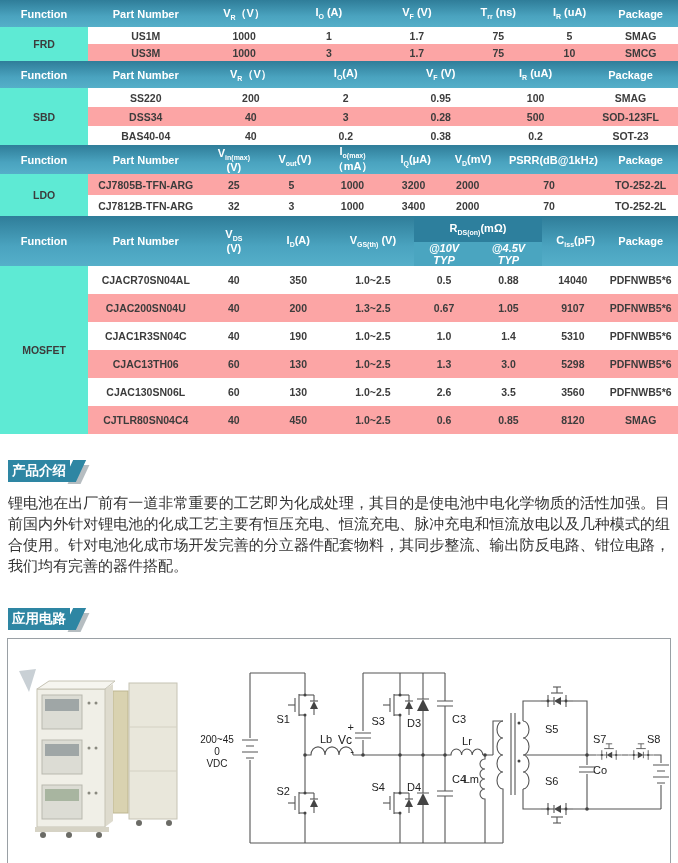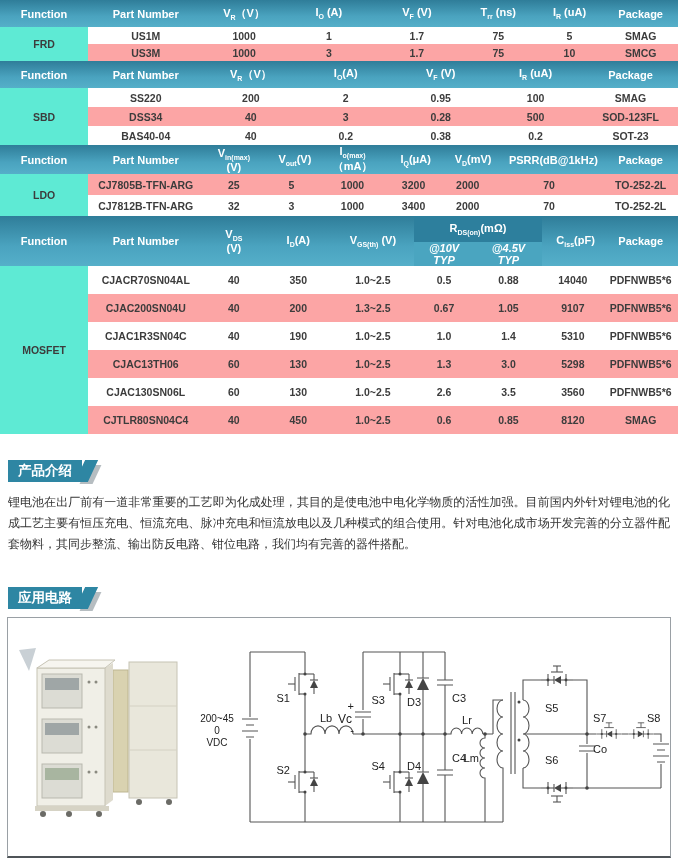--- a/index.html
+++ b/index.html
@@ -14,27 +14,27 @@
   table.spec td{font-size:10.5px;font-weight:700;color:#3c3c3c;text-align:center;vertical-align:middle;padding:0 2px;background:#fff;}
   table.spec td.zebra{background:#fca5a5;}
   table.spec td.fn{background:#5eead4;}
   .t0 th,.t1 th{height:27px;} .t2 th{height:26px;}
   .t3 thead tr:first-child th{height:26px;} .t3 thead tr:last-child th{height:17px;font-style:italic;}
   .t0 td{height:17px;} .t1 td{height:19px;} .t2 td{height:21px;} .t3 td{height:28px;}
   .t3 th.group{background:#2d7f9d;}
   .t3 th.subhdr{background:#4aa5c0;}
   
   .badge{position:relative;display:inline-block;background:#2e86a3;color:#fff;font-weight:700;
-    font-size:13.5px;line-height:22px;height:22px;padding:0 10px;margin-left:8px;}
+    font-size:13.5px;line-height:22px;height:22px;padding:0 4px;margin-left:8px;}
   .badge::before{content:"";position:absolute;right:-15px;top:5px;width:13px;height:19px;
     background:#b6bdc1;transform:skewX(-25deg);}
   .badge::after{content:"";position:absolute;right:-11px;top:0;width:13px;height:22px;
     background:#2e86a3;transform:skewX(-25deg);}
   .section-intro{margin-top:26px;}
-  .intro-text{margin:10px 8px 0 8px;font-size:12px;line-height:21px;color:#333;text-align:justify;}
+  .intro-text{margin:10px 8px 0 8px;font-size:15px;line-height:21px;color:#333;text-align:justify;}
   .section-app{margin-top:32px;}
   .circuit-box{height:238px;margin:8px 7px 0 7px;border:1px solid #9aa0a5;border-bottom:2px solid #4f5458;overflow:hidden;}
   .circuit-box svg{display:block;width:100%;height:100%;}
 </style>
 </head>
 <body>
 
 <div class="page">
 
 

